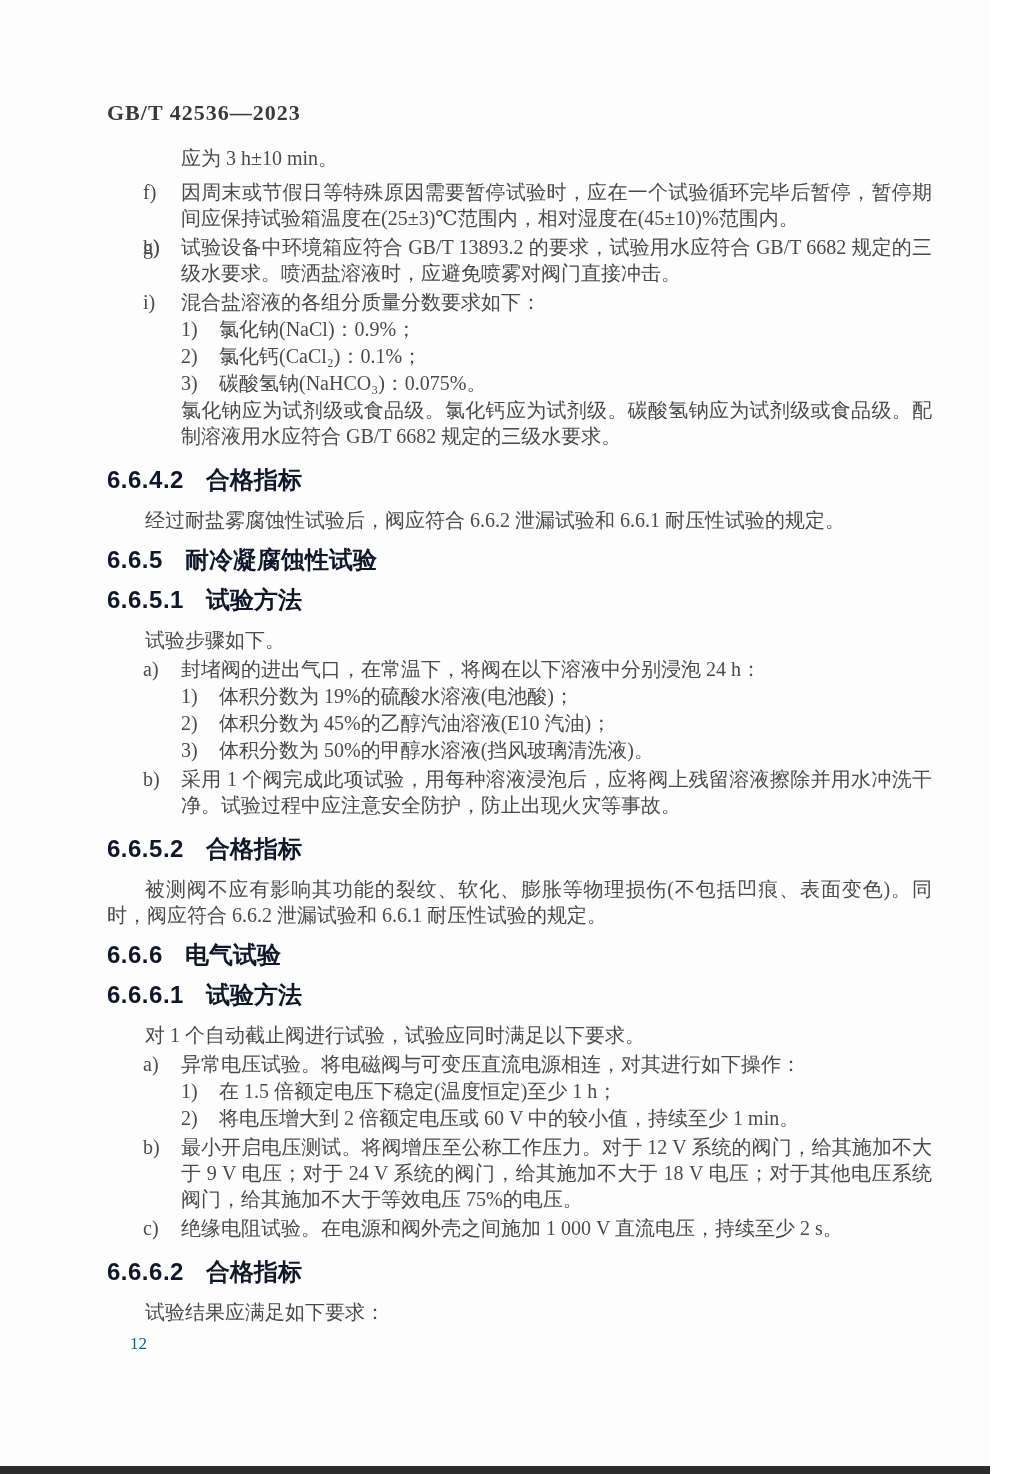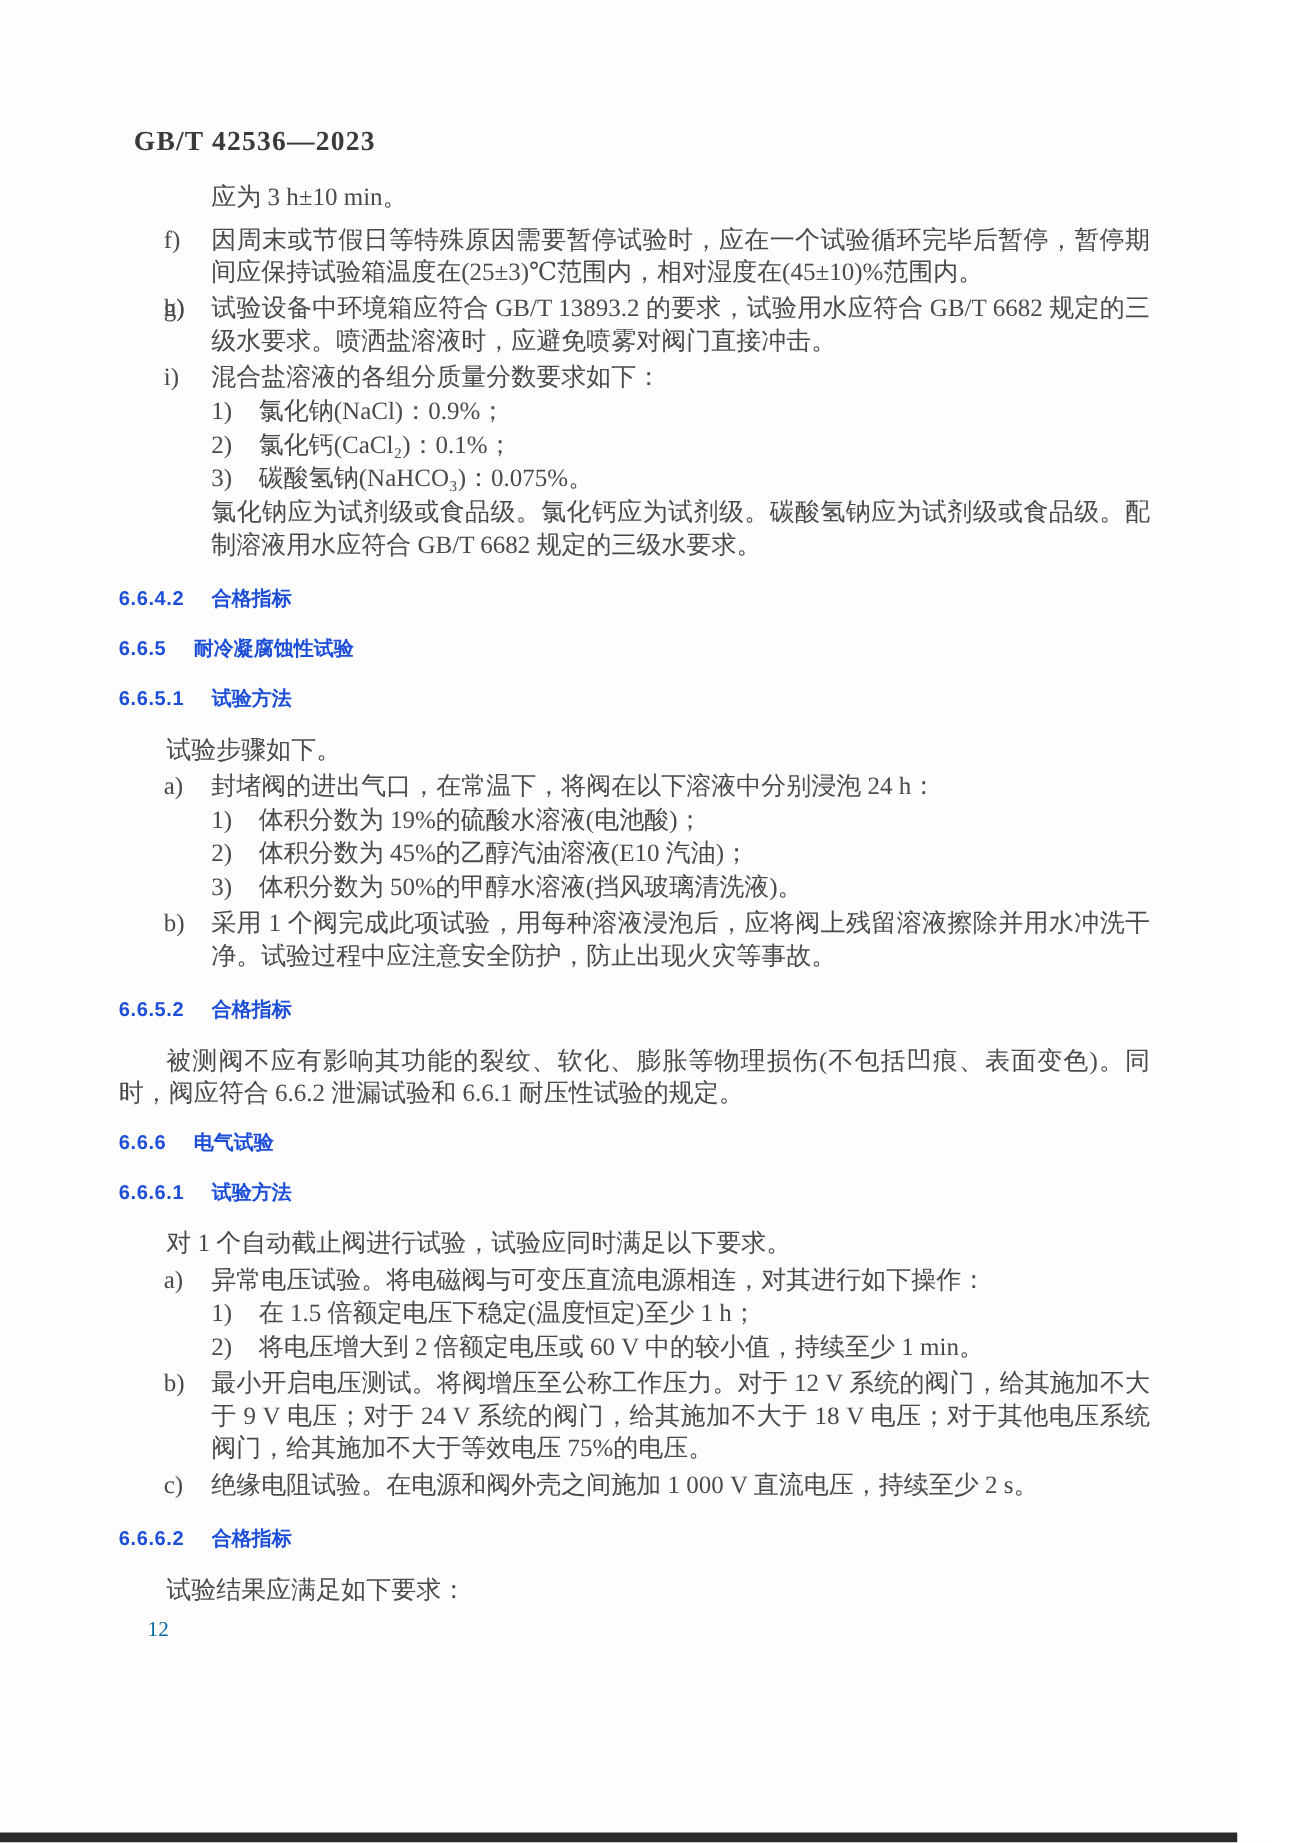--- a/index.html
+++ b/index.html
@@ -19,39 +19,39 @@
   .doc-header {
     position:absolute;
     left:107px; top:100px;
     font-size:22px;
     font-weight:bold;
     color:#3a3a3a;
     letter-spacing:1px;
   }
   .content {
     position:absolute;
-    left:95px; top:145px;
+    left:107px; top:145px;
     width:825px;
     font-size:20px;
     line-height:26px;
     text-align:justify;
   }
   .cont  { padding-left:74px; margin:0 0 8px 0; }
   .li1   { position:relative; padding-left:74px; margin-top:3px; }
   .li1 > .lbl { position:absolute; left:36px; top:0; }
   .li2   { position:relative; padding-left:112px; margin-top:1px; }
   .li2 > .lbl { position:absolute; left:74px; top:0; }
   .hang  { padding-left:74px; margin-top:1px; }
   .para  { margin:0; text-indent:38px; }
   .heading {
     margin:14px 0;
     font-family:"Liberation Sans","DejaVu Sans",sans-serif;
     font-weight:bold;
-    font-size:16px;
-    color:#1d4ed8;
+    font-size:24px;
+    color:#0f172a;
     text-indent:0;
   }
   .li1 + .heading, .li2 + .heading, .hang + .heading { margin-top:18px; }
   .heading .num { margin-right:22px; letter-spacing:0.5px; }
   .page-number {
     margin-top:6px;
     padding-left:23px;
     font-size:17px;
     color:#0369a1;
   }
@@ -106,20 +106,21 @@
       <span class="lbl">3)</span>
       <span>碳酸氢钠(NaHCO₃)：0.075%。</span>
     </div>
 
     <div class="hang">氯化钠应为试剂级或食品级。氯化钙应为试剂级。碳酸氢钠应为试剂级或食品级。配制溶液用水应符合 GB/T 6682 规定的三级水要求。</div>
 
     <h3 class="heading">
       <span class="num">6.6.4.2</span><span>合格指标</span>
     </h3>
 
+    <p class="para">经过耐盐雾腐蚀性试验后，阀应符合 6.6.2 泄漏试验和 6.6.1 耐压性试验的规定。</p>
 
     <h3 class="heading">
       <span class="num">6.6.5</span><span>耐冷凝腐蚀性试验</span>
     </h3>
 
     <h3 class="heading">
       <span class="num">6.6.5.1</span><span>试验方法</span>
     </h3>
 
     <p class="para">试验步骤如下。</p>

